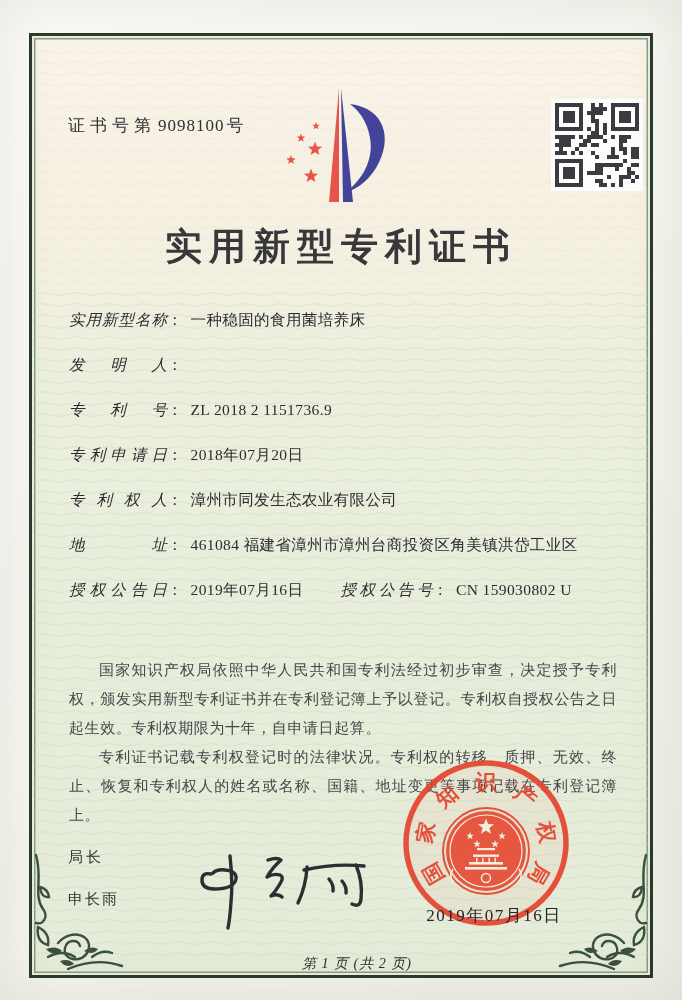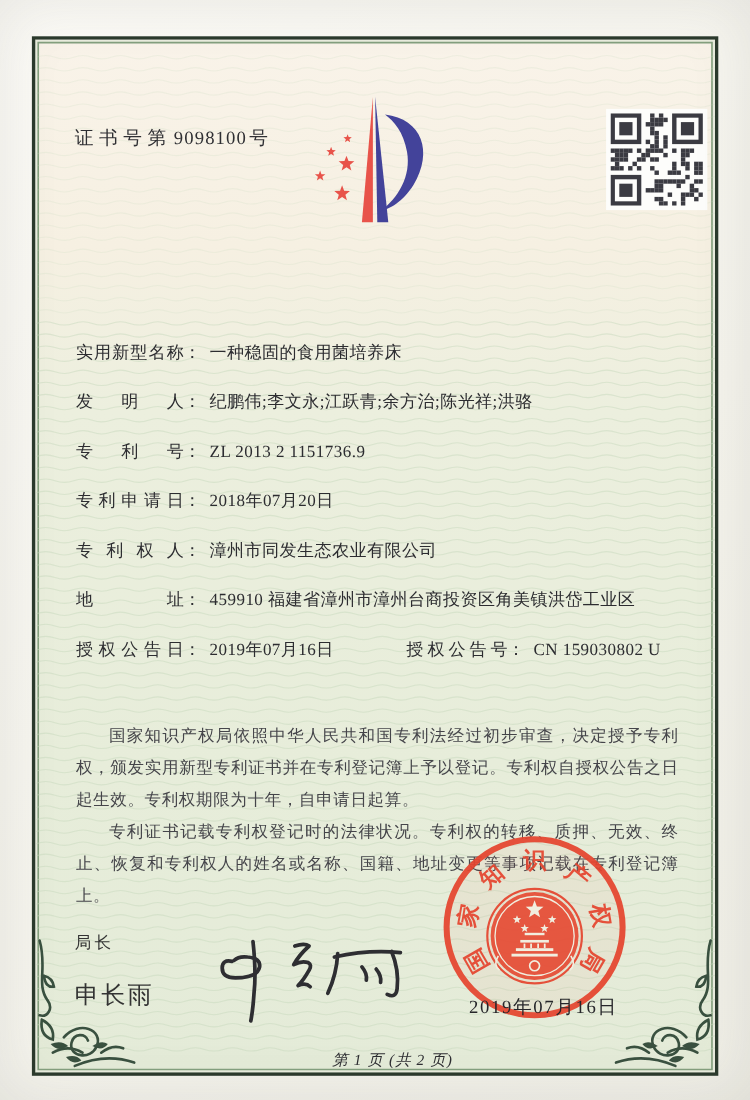--- a/index.html
+++ b/index.html
@@ -28,33 +28,33 @@
 
   .logo { position:absolute; left:50%; transform:translateX(-50%); top:50px; z-index:5; }
 
   .qr-box { position:absolute; left:519px; top:63px; width:92px; height:92px; background:#fdfdfb; z-index:5; padding:4px; }
 
   .title { position:absolute; left:0; right:0; top:186px; z-index:5; text-align:center;
     font-size:37px; font-weight:700; color:#38383b; letter-spacing:7px; }
 
   .fields { position:absolute; left:37px; top:274px; width:556px; z-index:5; font-size:15.5px; color:#2e2e32; }
   .frow { display:flex; align-items:baseline; height:22px; margin-bottom:23px; white-space:nowrap; }
-  .flabel { display:inline-block; width:98px; text-align:justify; text-align-last:justify; color:#2c2c30; }
+  .flabel { display:inline-block; width:98px; text-align:justify; text-align-last:justify; color:#2c2c30;font-style:italic; }
   .fcolon { margin:0 8px 0 0; }
   .fvalue { letter-spacing:.4px; color:#2c2c30; }
-  .fgroup2 { display:flex; align-items:baseline; margin-left:66px; }
+  .fgroup2 { display:flex; align-items:baseline; margin-left:37px; }
   .flabel.small { width:92px; }
 
   .paras { position:absolute; left:37px; top:576px; width:548px; z-index:5;
     font-size:15px; line-height:29px; color:#45454a; letter-spacing:.6px; text-align:justify;margin-top:44px; }
   .paras p { text-indent:2em; }
 
   .signer-title { position:absolute; left:36px; top:812px; z-index:6; font-size:15px; color:#333;
      font-family:"Liberation Sans","DejaVu Sans",sans-serif; letter-spacing:3px; }
-  .signer-name  { position:absolute; left:36px; top:854px; z-index:6; font-size:22px; color:#333;
+  .signer-name  { position:absolute; left:36px; top:854px; z-index:6; font-size:15px; color:#333;
      font-family:"Liberation Sans","DejaVu Sans",sans-serif; letter-spacing:2px; }
   .signature { position:absolute; left:140px; top:782px; z-index:6; }
 
   .seal { position:absolute; left:364px; top:717px; z-index:5; opacity:.93; }
   .seal-date { position:absolute; left:372px; top:868px; width:180px; z-index:6; text-align:center;
     font-size:17px; color:#26262a; letter-spacing:1.5px; }
 
   .footer { position:absolute; left:0; right:0; top:919px; z-index:5; text-align:center;
     font-size:14px; color:#2e2e32; letter-spacing:1px; transform:translateX(16px);font-style:italic; }
 
@@ -285,51 +285,51 @@
         <rect x="8" y="8" width="12" height="12" fill="#3b3b42"></rect>
         <rect x="56" y="0" width="28" height="28" fill="#3b3b42"></rect>
         <rect x="60" y="4" width="20" height="20" fill="#fdfdfb"></rect>
         <rect x="64" y="8" width="12" height="12" fill="#3b3b42"></rect>
         <rect x="0" y="56" width="28" height="28" fill="#3b3b42"></rect>
         <rect x="4" y="60" width="20" height="20" fill="#fdfdfb"></rect>
         <rect x="8" y="64" width="12" height="12" fill="#3b3b42"></rect>
       </svg>
   </div>
 
+  <div class="title">实用新型专利证书</div>
 
   <div class="fields">
     <div class="frow">
       <span class="flabel">实用新型名称</span>
         <span class="fcolon">：</span>
       <span class="fvalue">一种稳固的食用菌培养床</span>
     </div>
     <div class="frow">
       <span class="flabel">发明人</span>
         <span class="fcolon">：</span>
-      <span class="fvalue">纪鹏伟;李文永;江跃青;余方治;陈光祥;洪骆</span>
     </div>
     <div class="frow">
       <span class="flabel">专利号</span>
         <span class="fcolon">：</span>
-      <span class="fvalue">ZL 2013 2 1151736.9</span>
+      <span class="fvalue">ZL 2018 2 1151736.9</span>
     </div>
     <div class="frow">
       <span class="flabel">专利申请日</span>
         <span class="fcolon">：</span>
       <span class="fvalue">2018年07月20日</span>
     </div>
     <div class="frow">
       <span class="flabel">专利权人</span>
         <span class="fcolon">：</span>
       <span class="fvalue">漳州市同发生态农业有限公司</span>
     </div>
     <div class="frow">
       <span class="flabel">地址</span>
         <span class="fcolon">：</span>
-      <span class="fvalue">459910 福建省漳州市漳州台商投资区角美镇洪岱工业区</span>
+      <span class="fvalue">461084 福建省漳州市漳州台商投资区角美镇洪岱工业区</span>
     </div>
     <div class="frow">
       <span class="flabel">授权公告日</span>
         <span class="fcolon">：</span>
       <span class="fvalue">2019年07月16日</span>
       <span class="fgroup2">
         <span class="flabel small">授权公告号</span>
           <span class="fcolon">：</span>
         <span class="fvalue">CN 159030802 U</span>
       </span>

